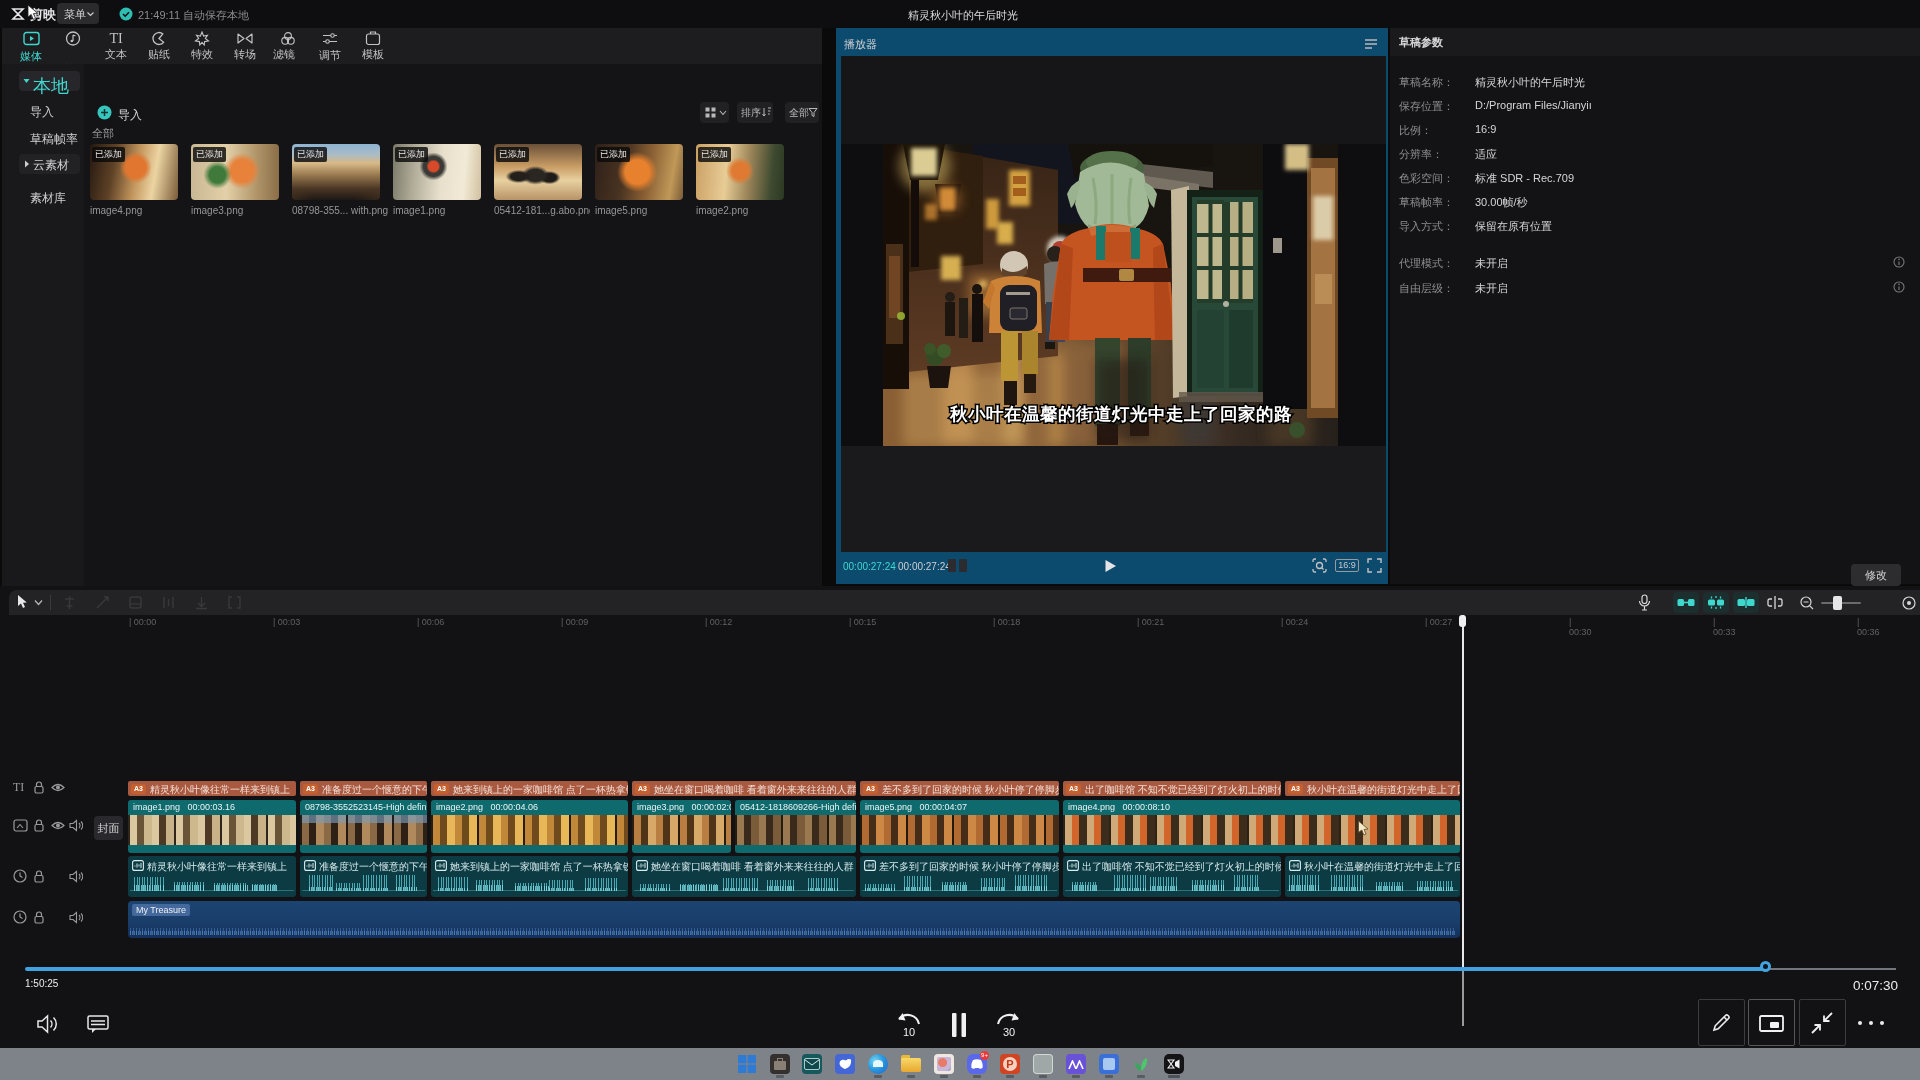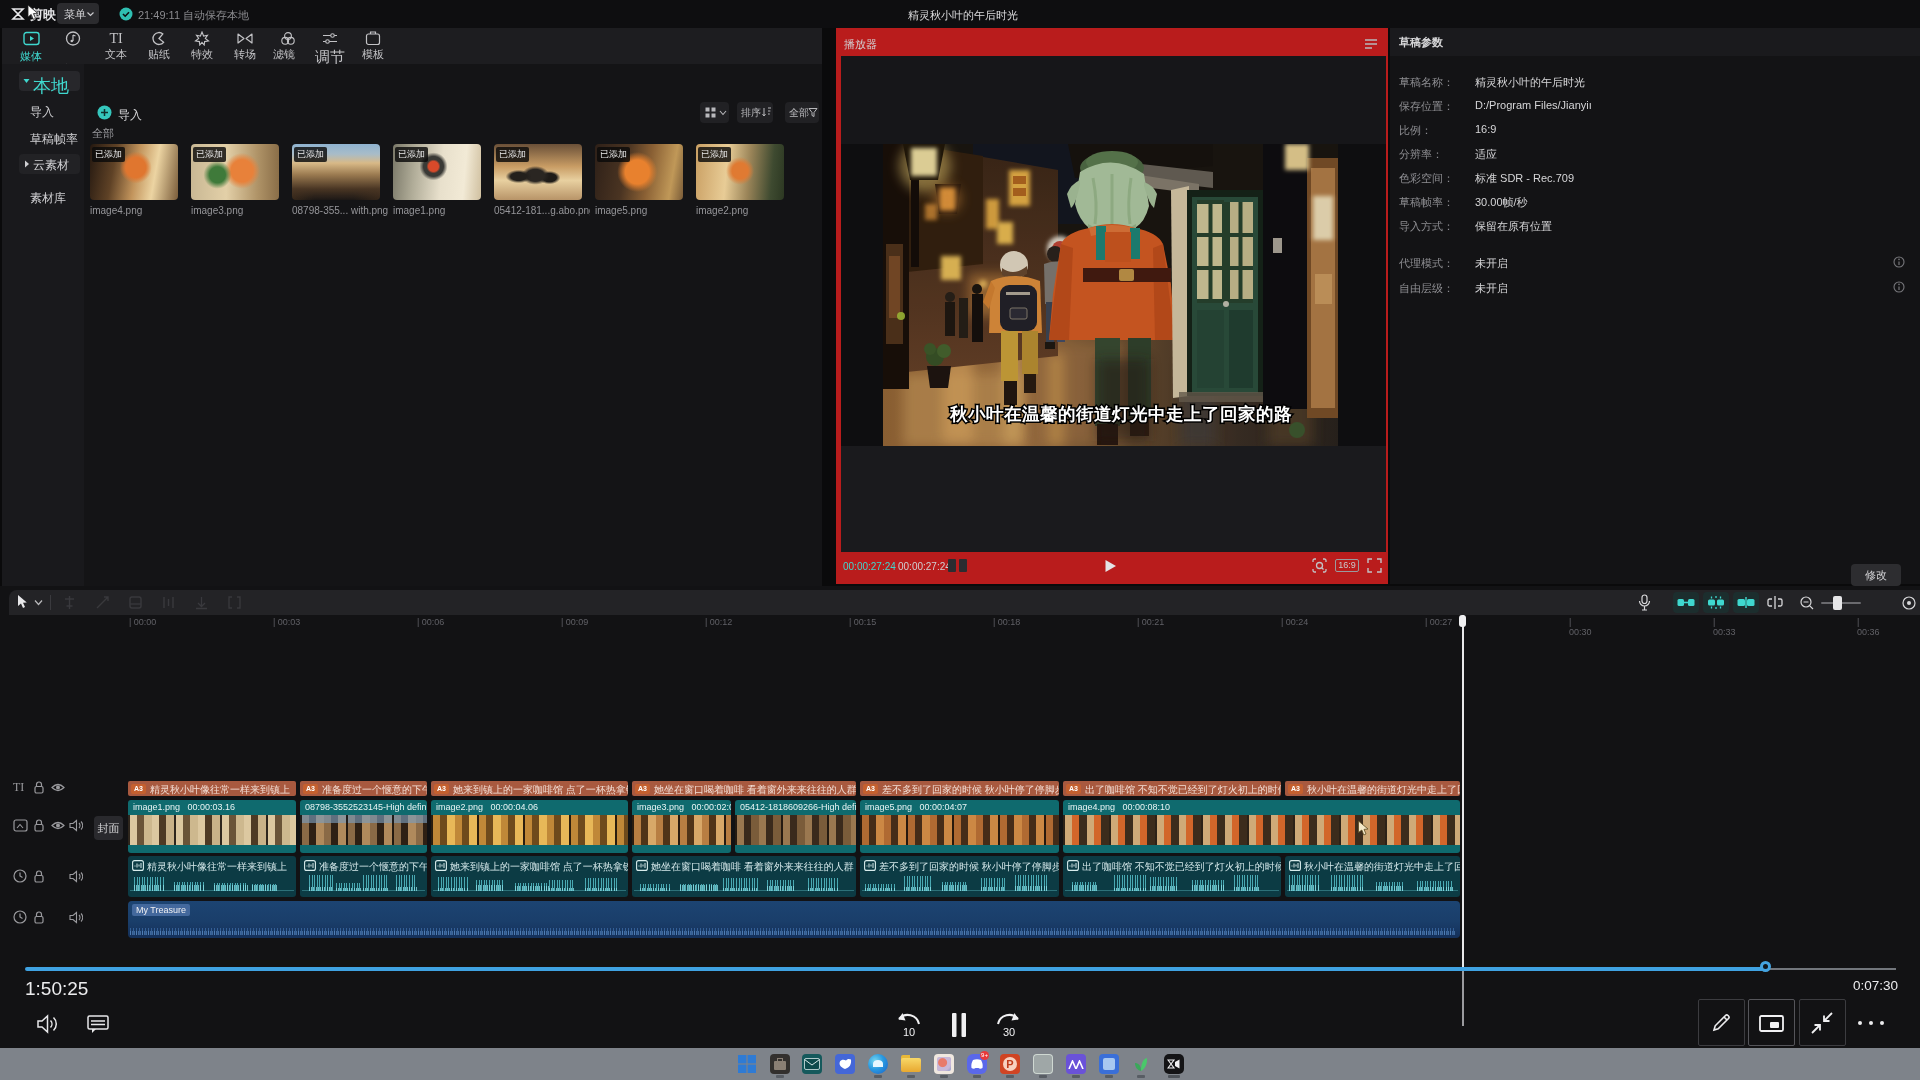--- a/index.html
+++ b/index.html
@@ -85,21 +85,21 @@
             <circle cx="10.8" cy="9.8" r="3.4" fill="none" stroke="#c2c2c5" stroke-width="1.1"></circle>
           </svg>
       <div style="font-size:11px;color:#c2c2c5;margin-top:1px">滤镜</div>
     </div>
     <div class="a" style="left:313px;top:3px;width:30px;height:32px;text-align:center">
       <svg style="margin:0 auto" width="16" height="15" viewBox="0 0 16 15">
             <path d="M1 4.5 H15 M1 10.5 H15" stroke="#c2c2c5" stroke-width="1.2"></path>
             <circle cx="10.5" cy="4.5" r="1.8" fill="#1d1d20" stroke="#c2c2c5" stroke-width="1.1"></circle>
             <circle cx="5.5" cy="10.5" r="1.8" fill="#1d1d20" stroke="#c2c2c5" stroke-width="1.1"></circle>
           </svg>
-      <div style="font-size:15px;color:#c2c2c5;margin-top:2px">调节</div>
+      <div style="font-size:11px;color:#c2c2c5;margin-top:2px">调节</div>
     </div>
     <div class="a" style="left:356px;top:3px;width:30px;height:32px;text-align:center">
       <svg style="margin:0 auto" width="16" height="15" viewBox="0 0 16 15">
             <rect x="1.5" y="3" width="13" height="10.5" rx="2" fill="none" stroke="#c2c2c5" stroke-width="1.2"></rect>
             <path d="M5.5 3 L5.5 1 L10.5 1 L10.5 3" stroke="#c2c2c5" stroke-width="1.2" fill="none"></path>
           </svg>
       <div style="font-size:11px;color:#c2c2c5;margin-top:1px">模板</div>
     </div>
   </div>
   <div class="a" id="sidebar" style="left:0;top:36px;width:82px;height:522px;background:#19191c">
@@ -171,21 +171,21 @@
       <div class="a" style="left:109px;top:3px;background:rgba(10,10,10,.82);border-radius:2px;font-size:9px;color:#e8e8e8;padding:1px 3px">已添加</div>
       <div class="a" style="left:210px;top:3px;background:rgba(10,10,10,.82);border-radius:2px;font-size:9px;color:#e8e8e8;padding:1px 3px">已添加</div>
       <div class="a" style="left:311px;top:3px;background:rgba(10,10,10,.82);border-radius:2px;font-size:9px;color:#e8e8e8;padding:1px 3px">已添加</div>
       <div class="a" style="left:412px;top:3px;background:rgba(10,10,10,.82);border-radius:2px;font-size:9px;color:#e8e8e8;padding:1px 3px">已添加</div>
       <div class="a" style="left:513px;top:3px;background:rgba(10,10,10,.82);border-radius:2px;font-size:9px;color:#e8e8e8;padding:1px 3px">已添加</div>
       <div class="a" style="left:614px;top:3px;background:rgba(10,10,10,.82);border-radius:2px;font-size:9px;color:#e8e8e8;padding:1px 3px">已添加</div>
     </div>
   </div>
 </div>
 
-<div class="a" id="playerpanel" style="left:836px;top:28px;width:552px;height:556px;background:#b91c1c">
+<div class="a" id="playerpanel" style="left:836px;top:28px;width:552px;height:556px;background:#0c4a6e">
   <span class="a tx" style="left:8px;top:9px;color:#d2d2d4">播放器</span>
   <svg class="a" style="left:528px;top:10px" width="14" height="12" viewBox="0 0 14 12">
     <path d="M1 2 H13 M1 6 H13 M1 10 H8" stroke="#b8b8bb" stroke-width="1.3"></path>
   </svg>
   <div class="a" id="videowrap" style="left:5px;top:28px;width:545px;height:496px;background:#0e0e10">
     <div class="a" style="left:0;top:0;width:545px;height:88px;background:#161619"></div>
     <div class="a" style="left:0;top:390px;width:545px;height:106px;background:#1a1a1d"></div>
     <div class="a" style="left:42px;top:88px;width:455px;height:302px;background:#14171f;overflow:hidden">
     <svg width="455" height="302" viewBox="0 0 455 302">
       <defs>
@@ -715,21 +715,21 @@
   </div>
   <div class="a" id="playhead" style="left:1462px;top:29px;width:2px;height:354px;background:#e8e8ea"></div>
   <div class="a" style="left:1462px;top:383px;width:2px;height:57px;background:#9a9a9e"></div>
   <div class="a" style="left:1459px;top:29px;width:7px;height:12px;background:#f0f0f2;border-radius:3px"></div>
 </div>
 
 <div class="a" id="overlay" style="left:0;top:940px;width:1920px;height:108px">
   <div class="a" style="left:25px;top:27px;width:1743px;height:4px;background:#3fa2e2;border-radius:2px"></div>
   <div class="a" style="left:1768px;top:28px;width:128px;height:2px;background:#72767c"></div>
   <div class="a" style="left:1760px;top:21px;width:11px;height:11px;border:3px solid #44a3e0;border-radius:50%;background:#10161c"></div>
-  <span class="a" style="left:25px;top:38px;font-size:19px;color:#ececee">1:50:25</span>
+  <span class="a" style="left:25px;top:38px;font-size:10px;color:#ececee">1:50:25</span>
   <span class="a" style="left:1853px;top:38px;font-size:13.5px;color:#ececee">0:07:30</span>
   <svg class="a" style="left:37px;top:74px" width="23" height="20" viewBox="0 0 23 20">
         <path d="M1 7 H5 L10.5 2 V18 L5 13 H1 Z" fill="none" stroke="#e8e8ea" stroke-width="1.5"></path>
         <path d="M13.5 6.5 A 5 5 0 0 1 13.5 13.5 M16.5 3.5 A 9 9 0 0 1 16.5 16.5" stroke="#e8e8ea" stroke-width="1.5" fill="none"></path>
       </svg>
   <svg class="a" style="left:87px;top:75px" width="22" height="19" viewBox="0 0 22 19">
         <rect x="1" y="1" width="20" height="13" rx="1.5" fill="none" stroke="#e8e8ea" stroke-width="1.5"></rect>
         <path d="M4 6 H18 M4 9.5 H18" stroke="#e8e8ea" stroke-width="1.3"></path>
         <path d="M5 14 L5 18 L9 14" fill="#e8e8ea"></path>
       </svg>

